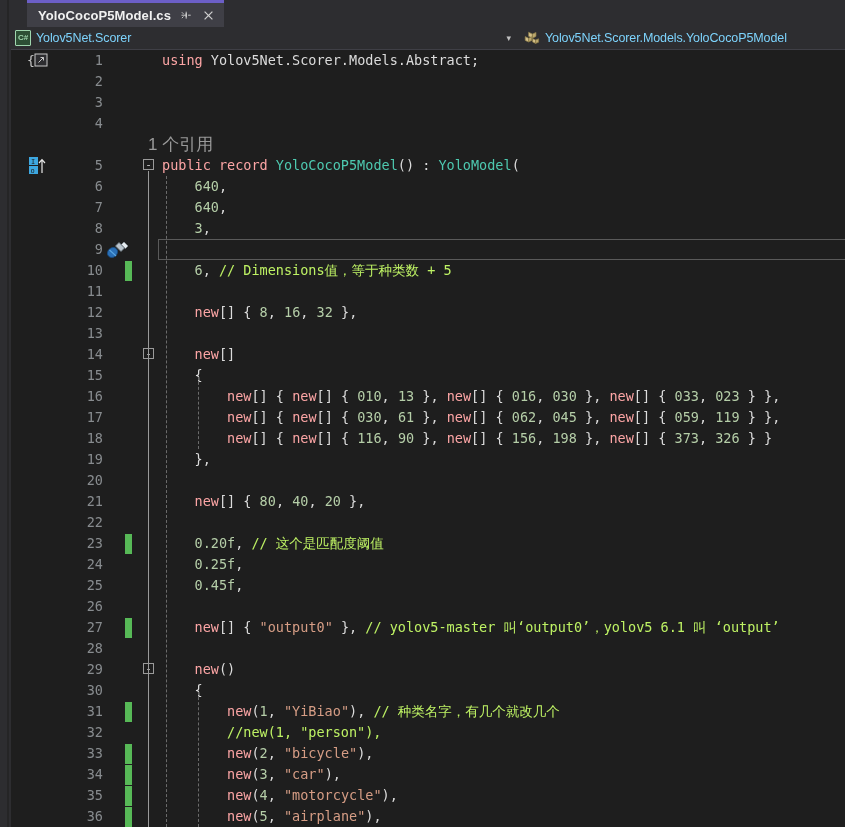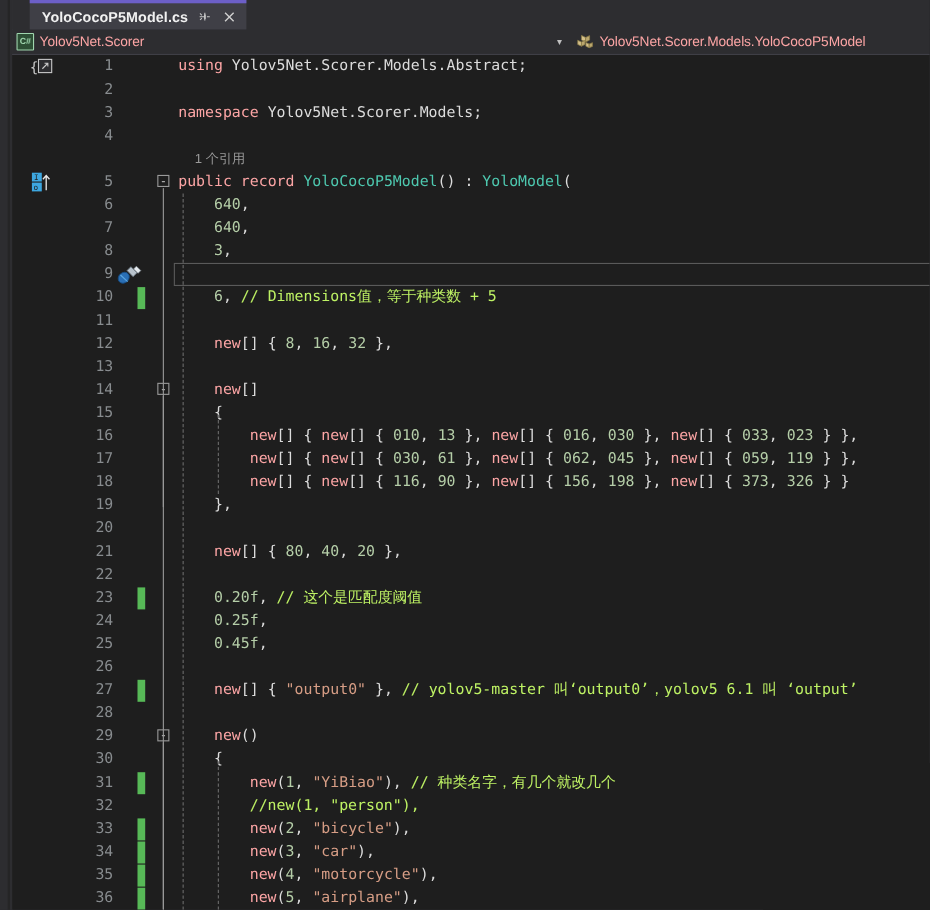--- a/index.html
+++ b/index.html
@@ -87,21 +87,21 @@
     height: 22px;
     display: flex;
     align-items: center;
     position: relative;
     box-sizing: border-box;
   }
   .nav-combo.left  { width: 508px; padding-left: 4px; }
   .nav-combo.right { width: 326px; padding-left: 5px; }
   .nav-text {
     font-size: 12.5px;
-    color: #fca5a5;
+    color: #7dd3fc;
     white-space: nowrap;
     margin-left: 5px;
     letter-spacing: -.1px;
   }
   .cs-icon {
     width: 14px; height: 14px;
     background: #2d4f35;
     border: 1px solid #9fd6ae;
     border-radius: 1px;
     color: #9fd6ae;
@@ -206,25 +206,25 @@
   .kw   { color: #fca5a5; }
   .type { color: #4ec9b0; }
   .num  { color: #b5cea8; }
   .str  { color: #d69d85; }
   .cmt  { color: #bef264; }
   .punc { color: #dcdcdc; }
 
   
   .codelens {
     position: absolute;
-    left: 166px; top: 0;
+    left: 137px; top: 0;
     height: 21px; line-height: 21px;
     color: #9a9a9a;
     font-family: "Liberation Sans", sans-serif;
-    font-size: 12px;
+    font-size: 17px;
     white-space: pre;
   }
 </style>
 </head>
 <body>
 
 <div id="app">
 
   <div class="left-rail"></div>
   <div class="left-rail-shadow"></div>
@@ -268,21 +268,21 @@
   </div>
 
   <div class="editor">
     <div class="code-area" id="code-area">
         <div class="row" style="position: absolute; left: 0px; top: 0px; width: 834px;"><div class="glyph"><svg width="40" height="21" viewBox="0 0 40 21">
               <text x="16" y="15" fill="#c8c8c8" font-family="DejaVu Sans Mono, monospace" font-size="13">{</text>
               <rect x="24" y="4" width="12" height="12" fill="#2d2d30" stroke="#c8c8c8" stroke-width="1"></rect>
               <path d="M27.5 12.5 L32.5 7.5 M29.5 7.5 L32.5 7.5 L32.5 10.5" stroke="#c8c8c8" stroke-width="1" fill="none"></path>
             </svg></div><div class="linenum">1</div><div class="code"><span class="kw">using</span> <span class="punc">Yolov5Net</span><span class="punc">.</span><span class="punc">Scorer</span><span class="punc">.</span><span class="punc">Models</span><span class="punc">.</span><span class="punc">Abstract</span><span class="punc">;</span></div></div>
         <div class="row" style="position: absolute; left: 0px; top: 21px; width: 834px;"><div class="linenum">2</div><div class="code"></div></div>
-        <div class="row" style="position: absolute; left: 0px; top: 42px; width: 834px;"><div class="linenum">3</div><div class="code"><span class="kw">namespace</span> <span class="punc">Yolov5Net</span><span class="punc">.</span><span class="punc">Scorer</span><span class="punc">.</span><span class="punc">Models</span><span class="punc">;</span></div></div>
+        <div class="row" style="position: absolute; left: 0px; top: 42px; width: 834px;"><div class="linenum">3</div></div>
         <div class="row" style="position: absolute; left: 0px; top: 63px; width: 834px;"><div class="linenum">4</div><div class="code"></div></div>
         <div class="row" style="position: absolute; left: 0px; top: 84px; width: 834px;"><div class="codelens">1 个引用</div></div>
         <div class="row" style="position: absolute; left: 0px; top: 105px; width: 834px;"><div class="glyph"><svg width="48" height="21" viewBox="0 0 48 21">
               <rect x="18" y="2" width="9" height="8" fill="#3da7e0"></rect>
               <rect x="18" y="11" width="9" height="8" fill="#3da7e0"></rect>
               <text x="20" y="9" fill="#1e1e1e" font-family="DejaVu Sans Mono, monospace" font-size="7">I</text>
               <text x="19.5" y="18" fill="#1e1e1e" font-family="DejaVu Sans Mono, monospace" font-size="7">o</text>
               <path d="M31 18 L31 5 M28 8 L31 4.6 L34 8" stroke="#e8e8e8" stroke-width="1.2" fill="none"></path>
             </svg></div><div class="linenum">5</div><div class="outline"><div class="outbox">-</div></div><div class="code"><span class="kw">public</span> <span class="kw">record</span> <span class="type">YoloCocoP5Model</span><span class="punc">(</span><span class="punc">)</span> <span class="punc">:</span> <span class="type">YoloModel</span><span class="punc">(</span></div></div>
         <div class="row" style="position: absolute; left: 0px; top: 126px; width: 834px;"><div class="linenum">6</div><div class="code">    <span class="num">640</span><span class="punc">,</span></div></div>

